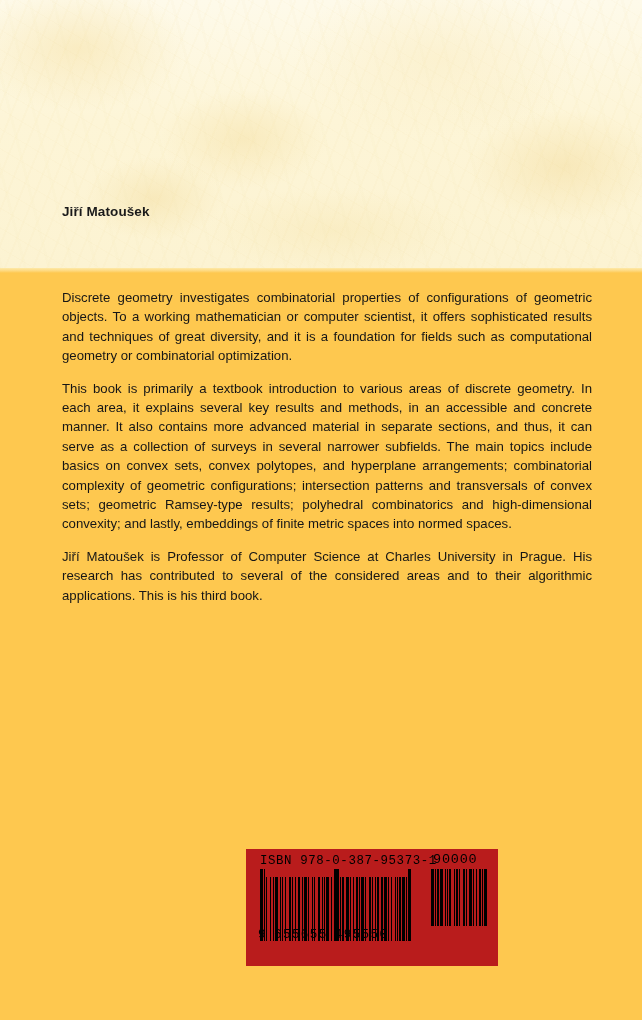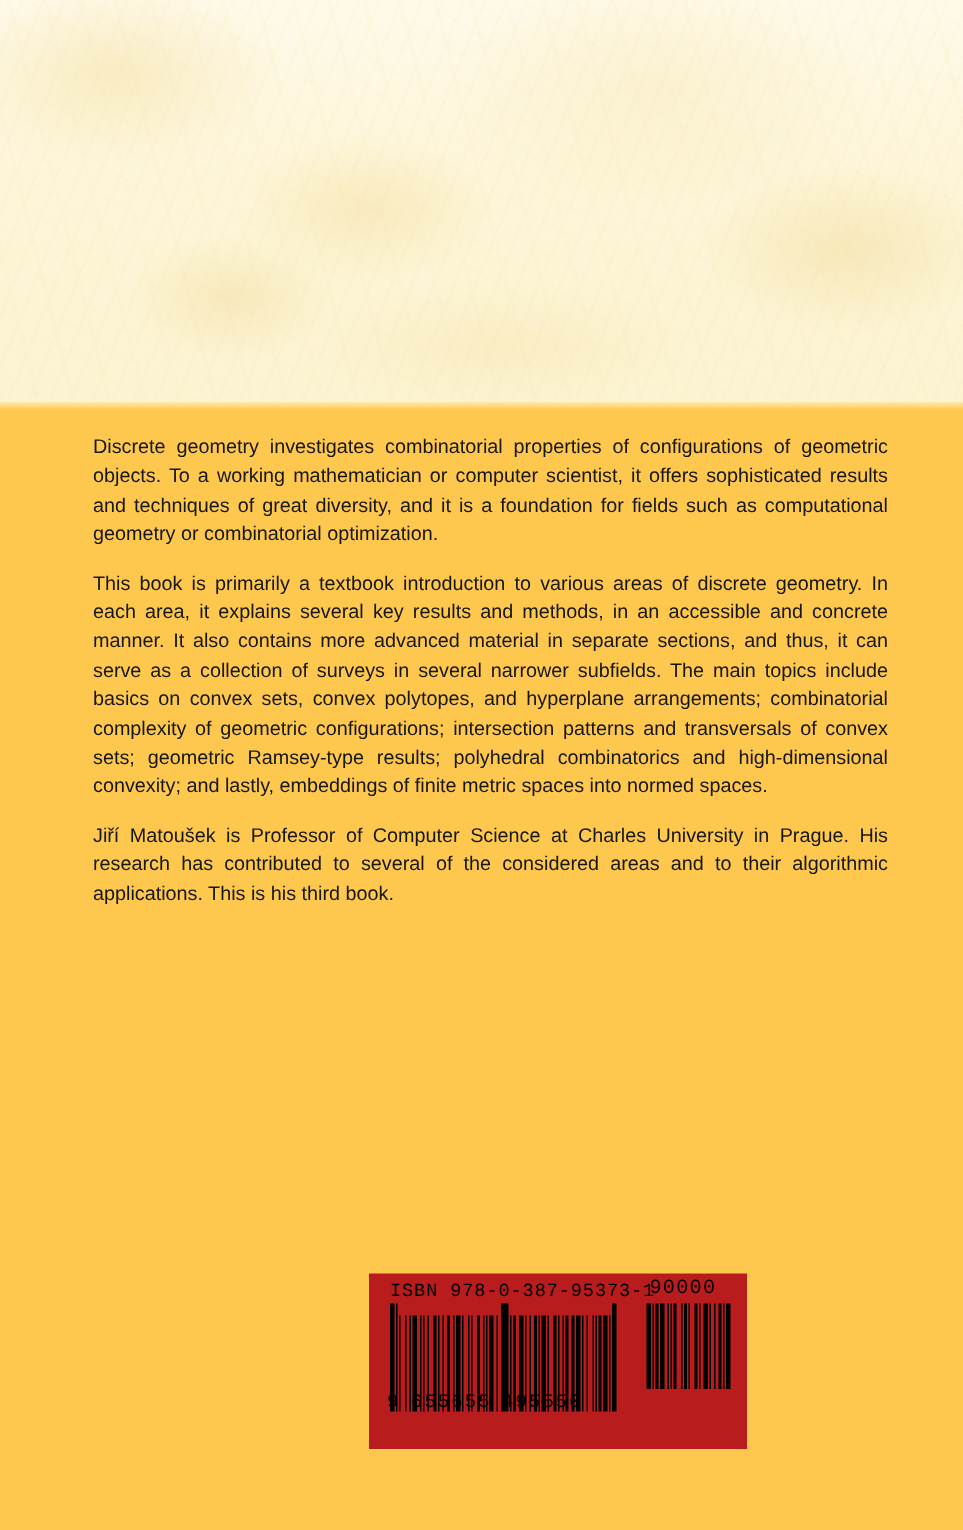--- a/index.html
+++ b/index.html
@@ -203,20 +203,21 @@
 <body>
 
 <div id="cover">
 
   <div id="header-panel">
     <div class="marble"></div>
   </div>
   <div id="transition-band"></div>
 
   <div id="title-block">
+    <div id="author-name">Jiří Matoušek</div>
   </div>
 
   <div id="blurb">
     <p class="para">Discrete geometry investigates combinatorial properties of configurations of geometric objects. To a working mathematician or computer scientist, it offers sophisticated results and techniques of great diversity, and it is a foundation for fields such as computational geometry or combinatorial optimization.</p>
     <p class="para">This book is primarily a textbook introduction to various areas of discrete geometry. In each area, it explains several key results and methods, in an accessible and concrete manner. It also contains more advanced material in separate sections, and thus, it can serve as a collection of surveys in several narrower subfields. The main topics include basics on convex sets, convex polytopes, and hyperplane arrangements; combinatorial complexity of geometric configurations; intersection patterns and transversals of convex sets; geometric Ramsey-type results; polyhedral combinatorics and high-dimensional convexity; and lastly, embeddings of finite metric spaces into normed spaces.</p>
     <p class="para">Jiří Matoušek is Professor of Computer Science at Charles University in Prague. His research has contributed to several of the considered areas and to their algorithmic applications. This is his third book.</p>
   </div>
 
 
   <div id="barcode-box">

